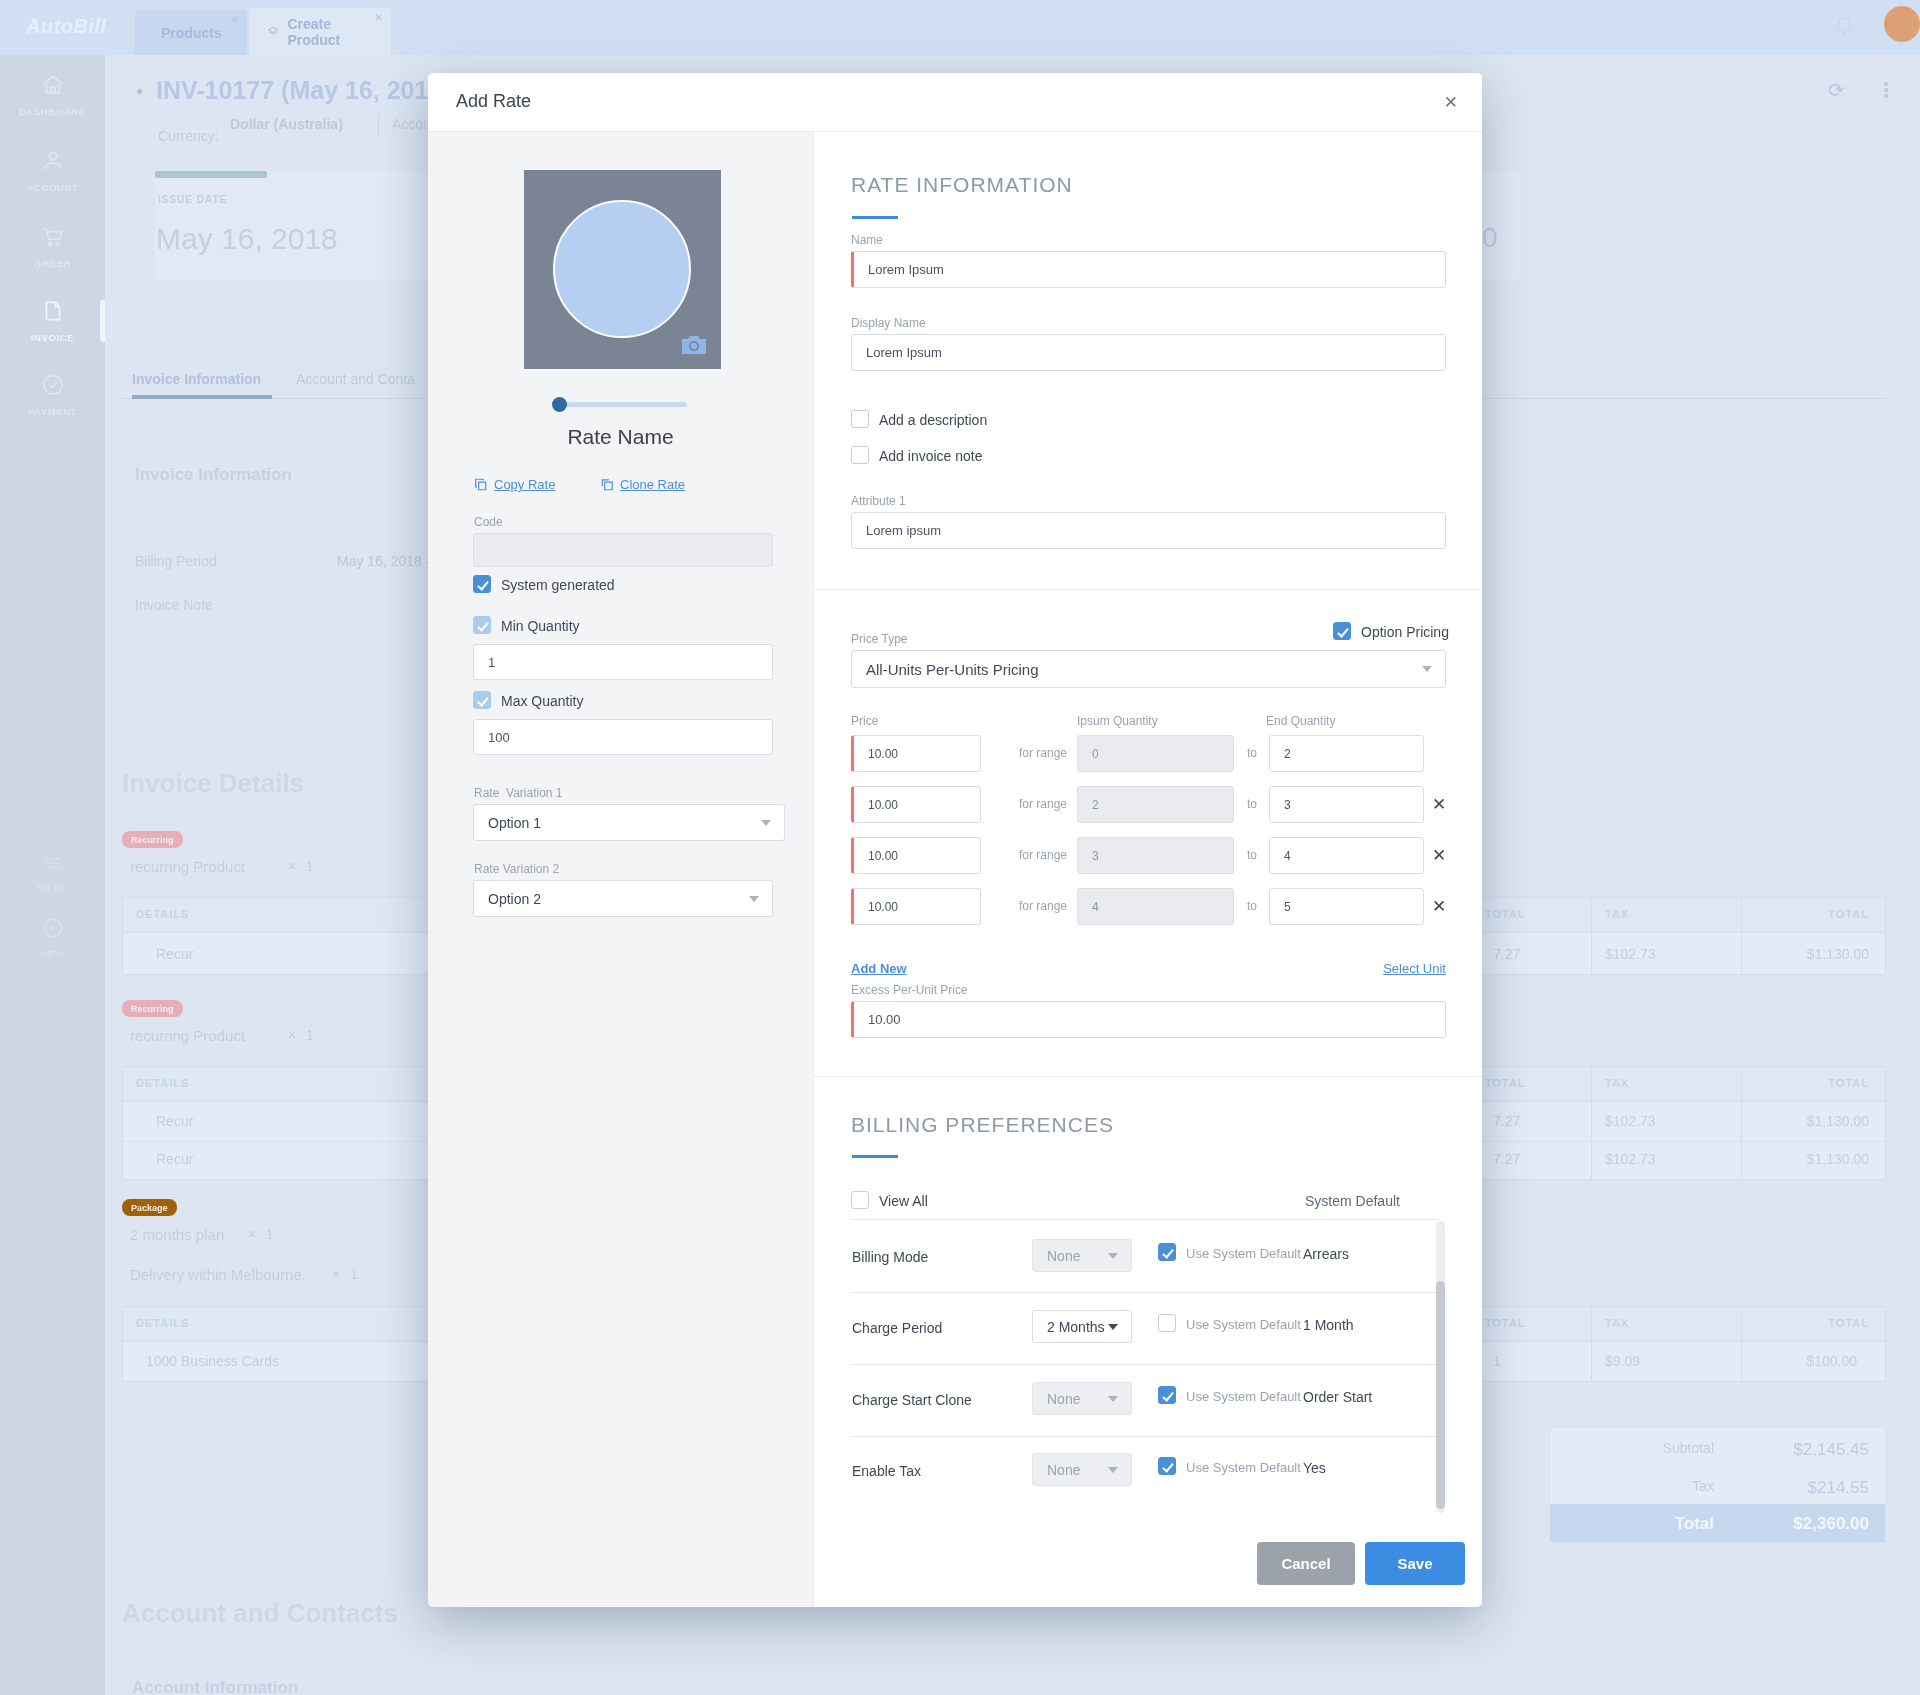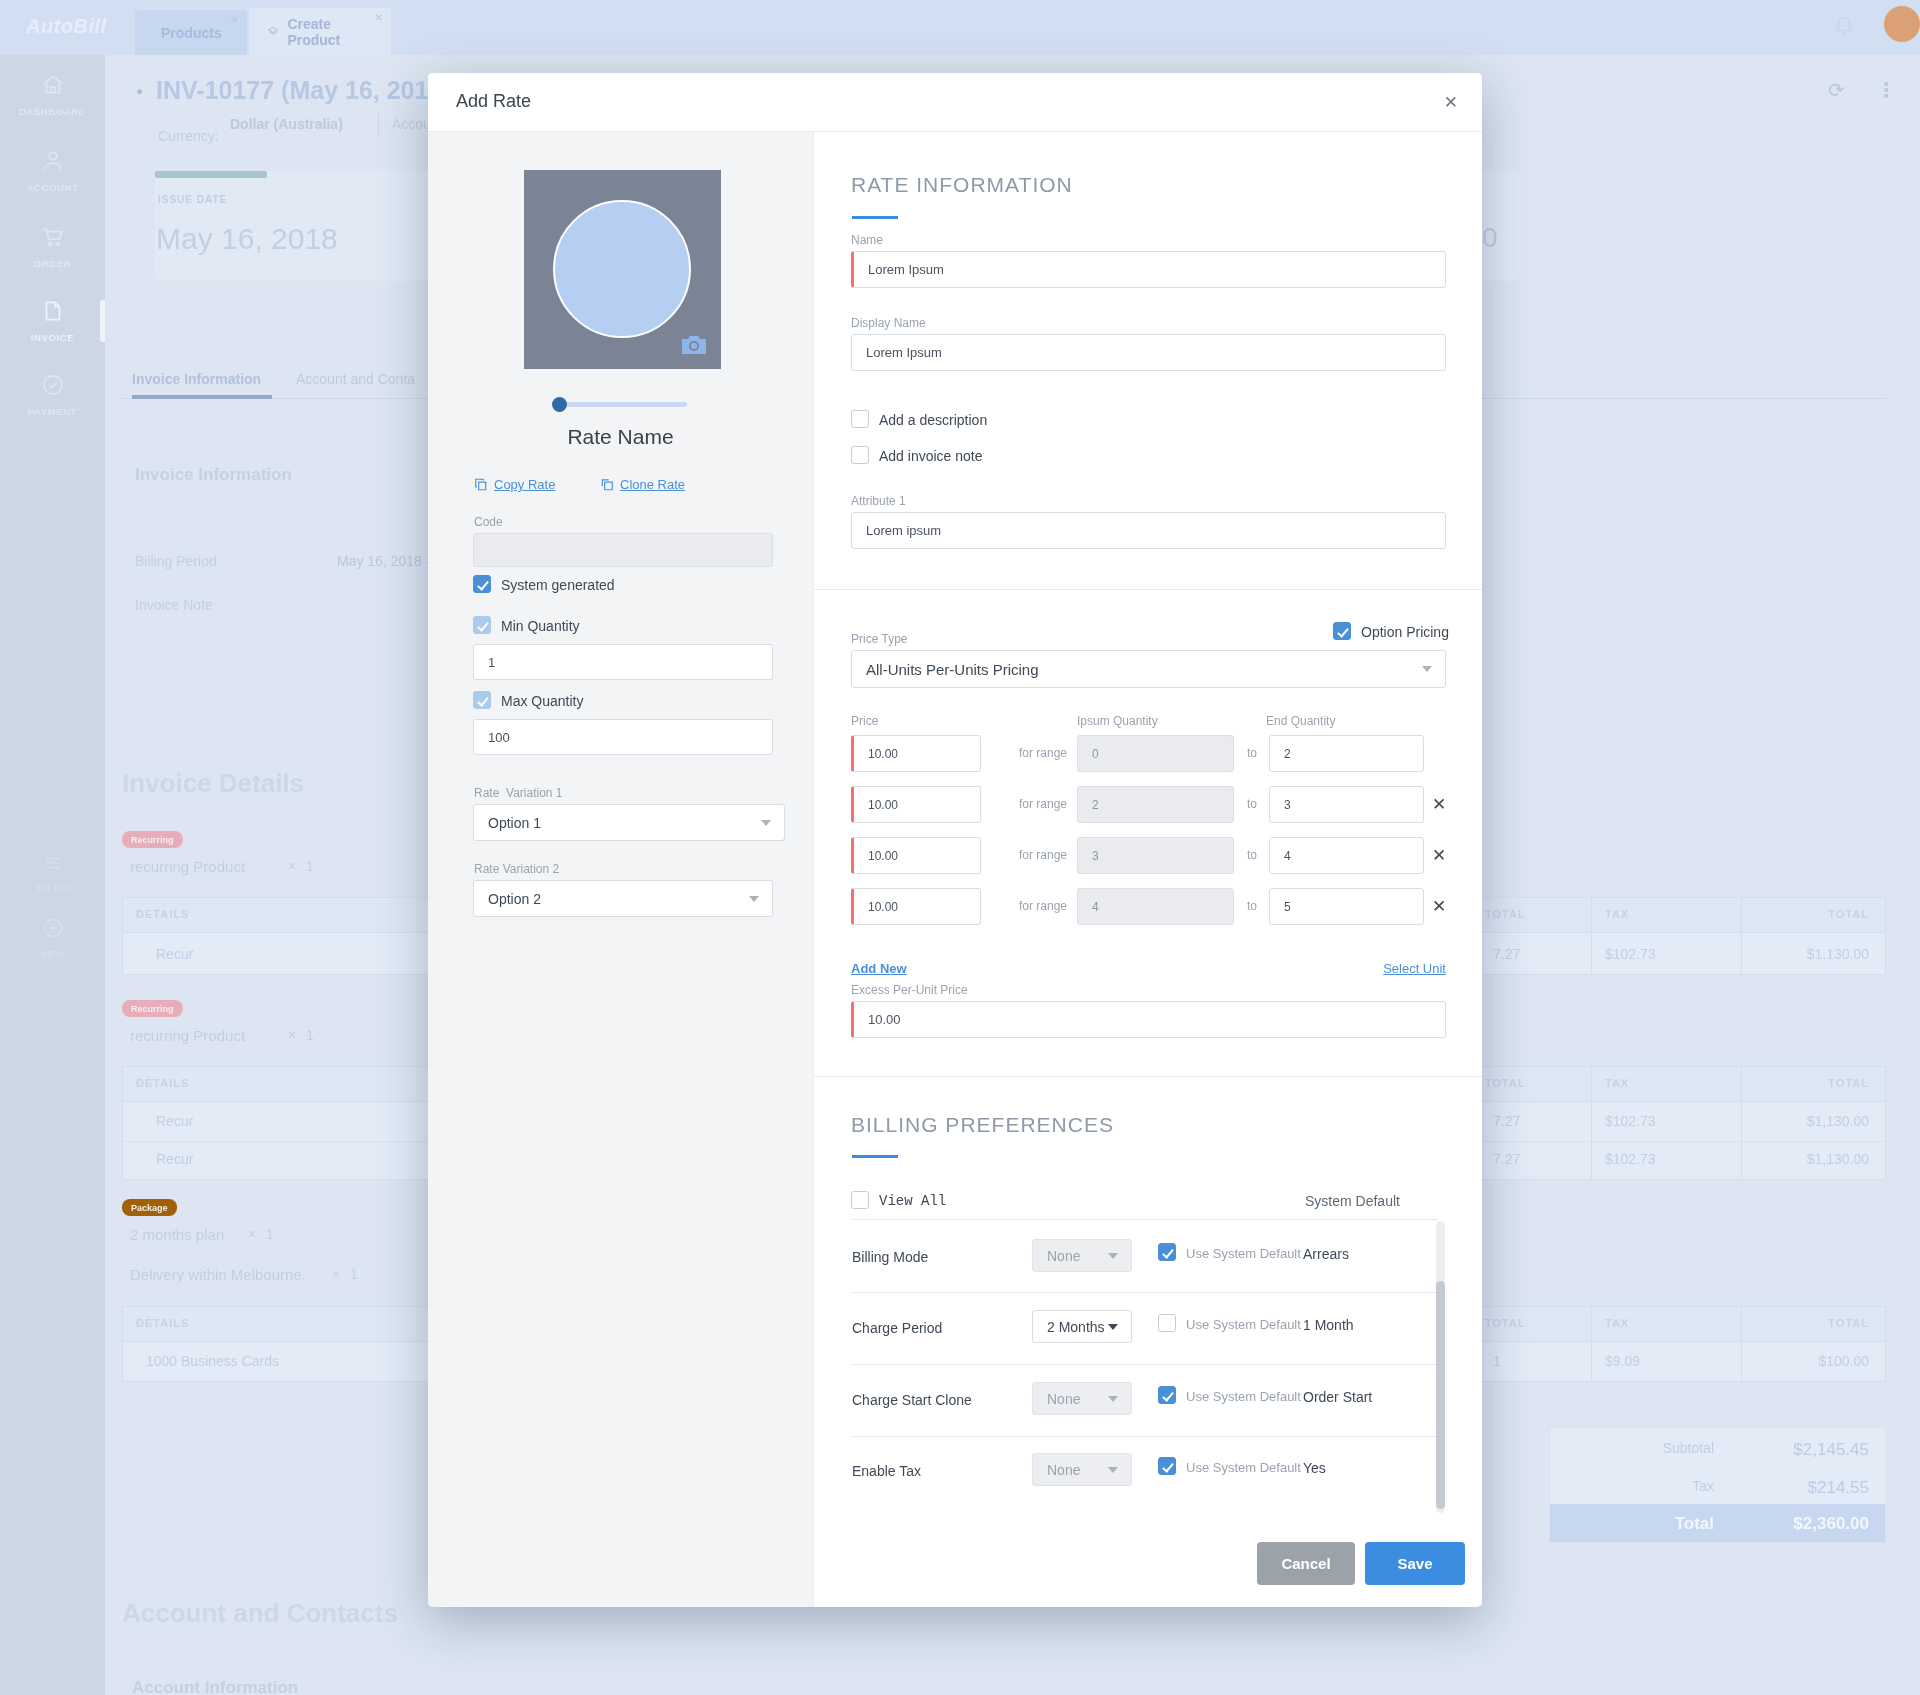--- a/index.html
+++ b/index.html
@@ -219,21 +219,21 @@
     <div class="tbl-head"></div>
     <div class="tbl-col" style="left:1468px;"></div>
     <div class="tbl-col" style="left:1618px;"></div>
     <span class="th" style="left:13px;">DETAILS</span>
     <span class="th" style="left:1362px;">TOTAL</span>
     <span class="th" style="left:1482px;">TAX</span>
     <span class="th" style="right:16px;">TOTAL</span>
     <span class="td" style="left:23px;top:46px;">1000 Business Cards</span>
     <span class="td" style="left:1370px;top:46px;">1</span>
     <span class="td" style="left:1482px;top:46px;">$9.09</span>
-    <span class="td" style="right:16px;top:46px;">$100.00</span>
+    <span class="td" style="right:28px;top:46px;">$100.00</span>
   </div>
 
   <div class="abs" style="left:1549px;top:1427px;width:337px;height:116px;background:#e3ebf7;border:1px solid #d8e2f1;box-sizing:border-box;">
     <span class="td" style="left:44px;top:12px;width:120px;text-align:right;">Subtotal</span>
     <span class="td" style="right:16px;top:12px;font-size:17px;color:#bdcbe3;">$2,145.45</span>
     <span class="td" style="left:44px;top:50px;width:120px;text-align:right;">Tax</span>
     <span class="td" style="right:16px;top:50px;font-size:17px;color:#bdcbe3;">$214.55</span>
     <div class="abs" style="left:0;top:76px;right:0;bottom:0;background:#c6d7ef;">
       <span class="td" style="left:44px;top:10px;width:120px;text-align:right;color:#f2f7fd;font-weight:bold;font-size:17px;">Total</span>
       <span class="td" style="right:16px;top:10px;color:#f2f7fd;font-weight:bold;font-size:17px;">$2,360.00</span>
@@ -361,21 +361,21 @@
 
     <span class="m-abs lbl" style="left:423px;top:910px;">Excess Per-Unit Price</span>
     <div class="m-abs inp invalid" style="left:423px;top:928px;width:595px;height:37px;">10.00</div>
 
     <div class="m-abs" style="left:386px;top:1003px;right:0;height:1px;background:#e9ebef;"></div>
 
     <div class="m-abs sec-h" style="left:423px;top:1040px;">BILLING PREFERENCES</div>
     <div class="m-abs blue-bar" style="left:424px;top:1082px;"></div>
 
     <span class="cb" style="left:423px;top:1118px;"></span>
-    <span class="m-abs txt" style="left:451px;top:1120px;font-family:Liberation Mono, monospace;">View All</span>
+    <span class="m-abs txt" style="left:451px;top:1120px;">View All</span>
     <span class="m-abs" style="left:877px;top:1120px;font-size:14px;color:#5d6878;">System Default</span>
     <div class="row-div" style="top:1146px;"></div>
 
     <span class="m-abs txt" style="left:424px;top:1176px;">Billing Mode</span>
     <div class="sel disabled" style="left:604px;top:1166px;width:100px;height:33px;">
       <span>None</span>
       <span class="chev"></span>
     </div>
     <span class="cb on" style="left:730px;top:1170px;"></span>
     <span class="m-abs" style="left:758px;top:1173px;font-size:13px;color:#9aa3b0;">Use System Default</span>

